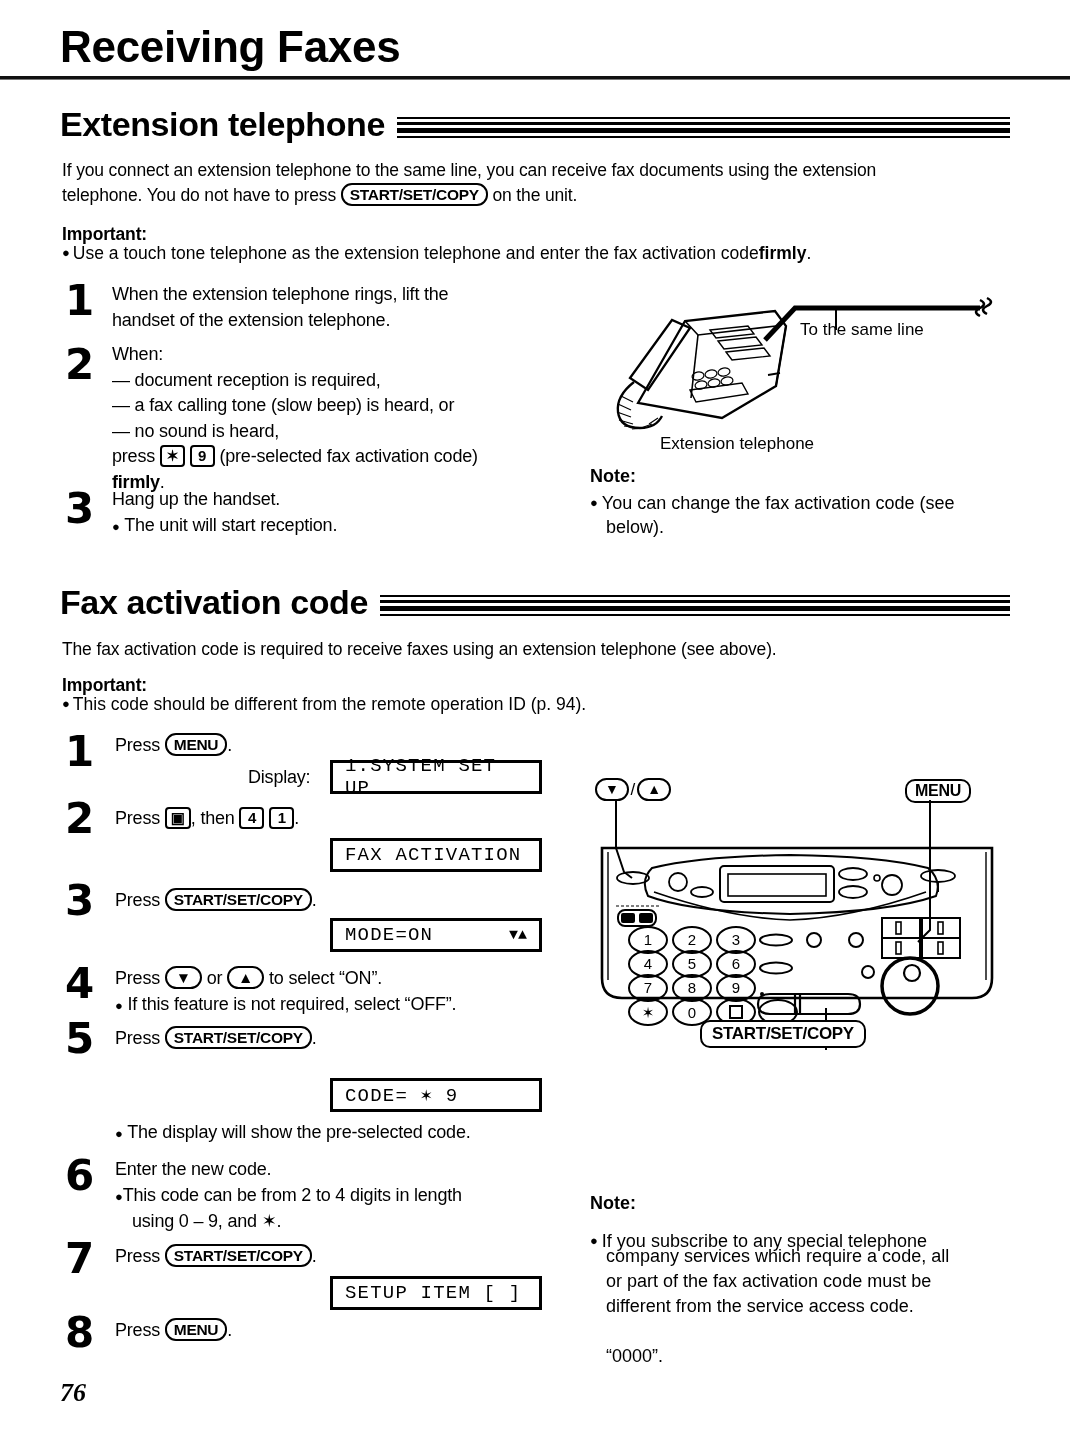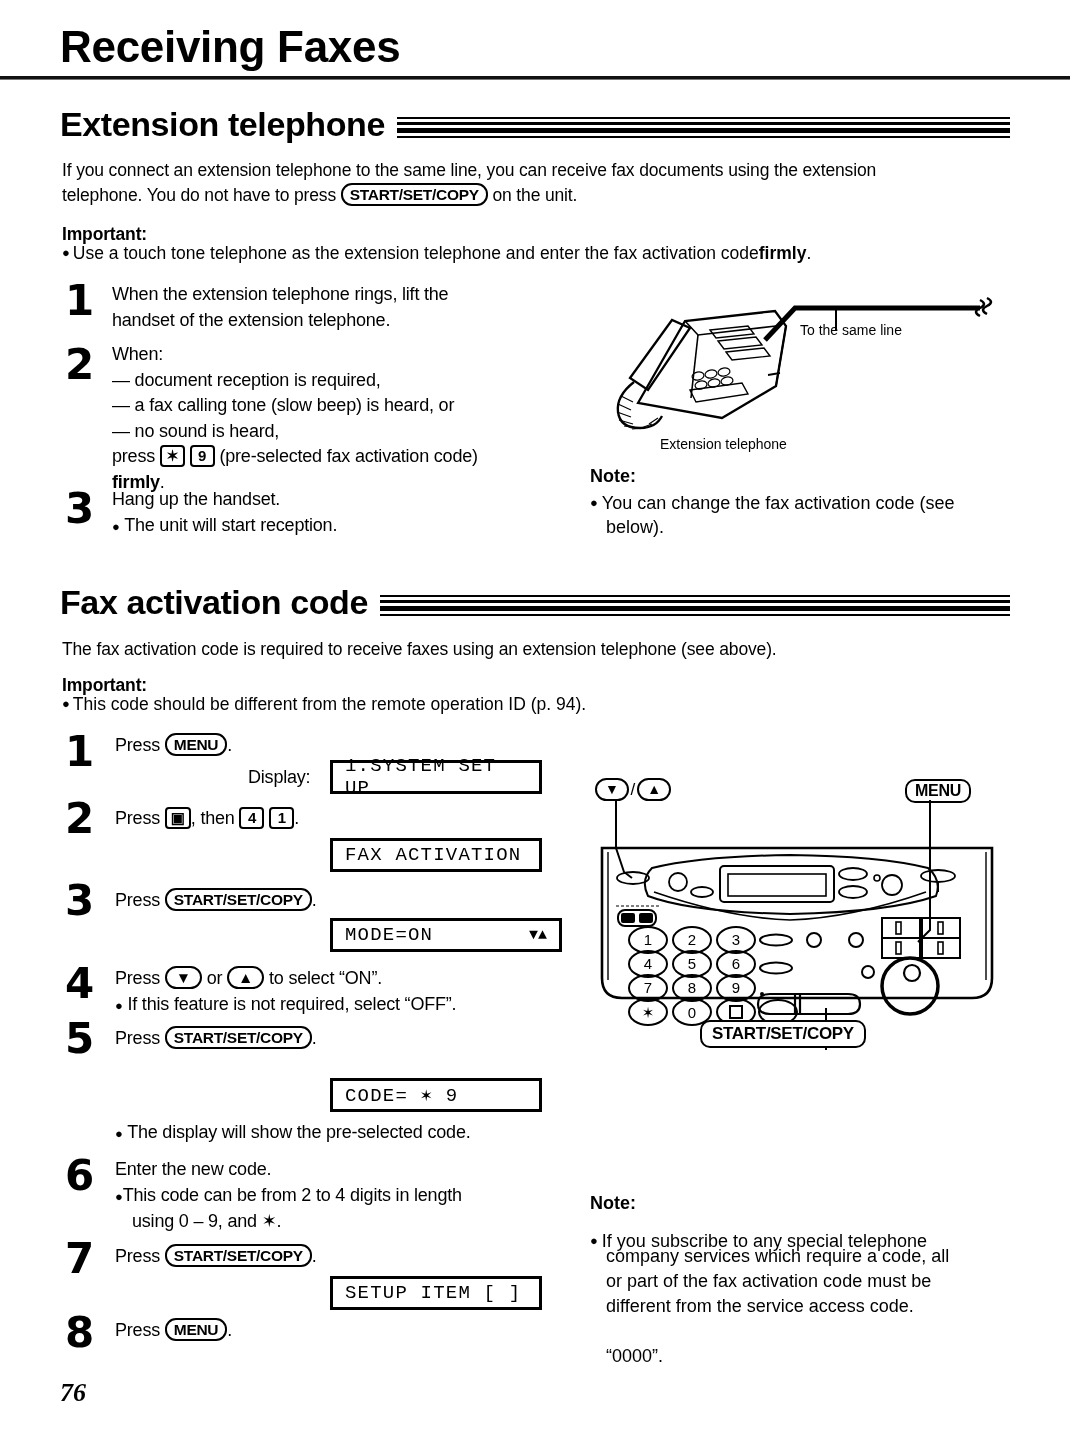--- a/index.html
+++ b/index.html
@@ -146,21 +146,21 @@
     margin-left: auto;
     font-size: 15px;
     letter-spacing: 0px;
   }
 
   
   .illus { position: absolute; }
 
   .callout-text {
     position: absolute;
-    font-size: 14px;
+    font-size: 17px;
     line-height: 24px;
   }
 
   .page-number {
     position: absolute;
     left: 60px;
     top: 1378px;
     font-size: 26px;
     font-style: italic;
     font-family: "Liberation Serif", serif;
@@ -346,21 +346,21 @@
   </div>
   <div class="lcd" style="left:330px; top:838px; width:212px; height:34px;">
     <span>FAX ACTIVATION</span>
   </div>
 
   <div class="step-num" style="left:65px; top:880px;">3</div>
   <div class="step-body" style="left:115px; top:888px;">
     <span>Press</span>
     <span class="keycap">START/SET/COPY</span><span>.</span>
   </div>
-  <div class="lcd" style="left:330px; top:918px; width:232px; height:34px;">
+  <div class="lcd" style="left:330px; top:918px; width:212px; height:34px;">
     <span>MODE=ON</span>
     <span class="lcd-arrows">▼▲</span>
   </div>
 
   <div class="step-num" style="left:65px; top:963px;">4</div>
   <div class="step-body" style="left:115px; top:966px;">
     <div>
       <span>Press</span>
       <span class="keycap" style="border-radius:13px; padding:0 9px;">▼</span>
       <span>or</span>

